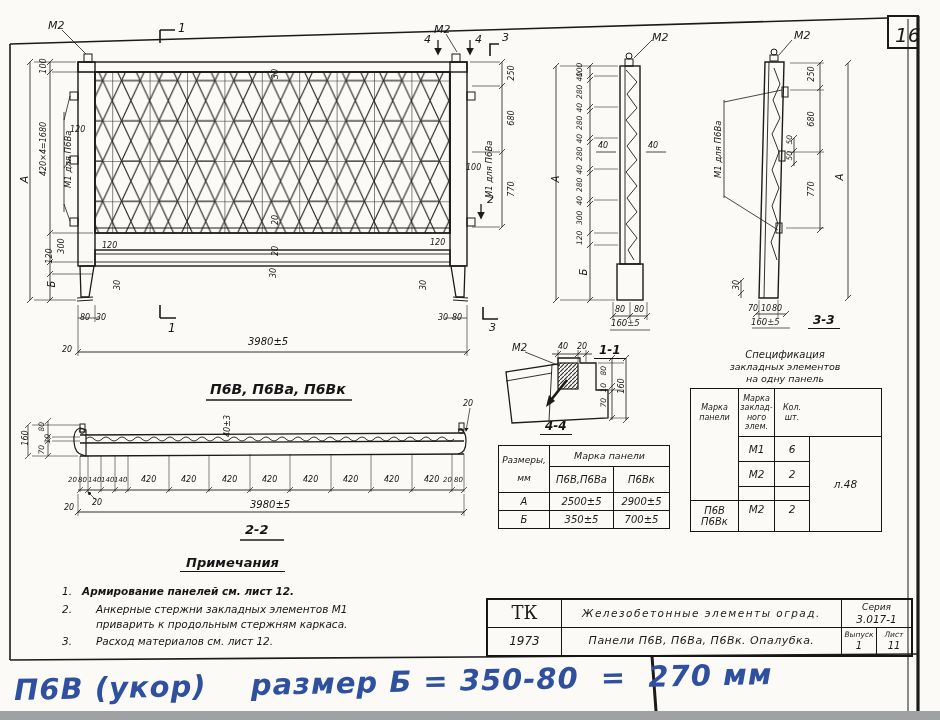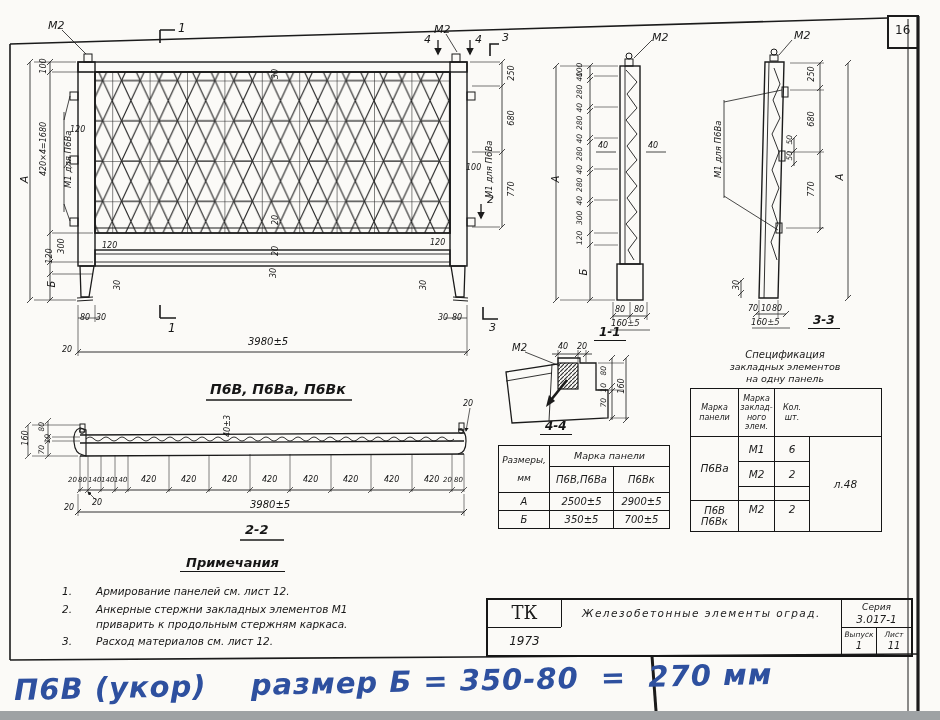--- a/index.html
+++ b/index.html
@@ -8,21 +8,21 @@
   #lines{position:absolute;left:0;top:0;z-index:1;}
   .lb{position:absolute;z-index:3;font-style:italic;font-size:8px;color:#161616;white-space:nowrap;line-height:1;}
   .r{width:40px;text-align:center;transform:rotate(-90deg);}
   .rw{width:84px;text-align:center;transform:rotate(-90deg);}
   .cap{font-weight:bold;font-size:12px;border-bottom:1.6px solid #161616;padding:0 5px 2px;}
   .tblbox{position:absolute;z-index:3;display:grid;border:1.7px solid #161616;font-style:italic;}
   .cell{display:flex;flex-direction:column;align-items:center;justify-content:center;text-align:center;line-height:1.15;}
   .bl{border-left:1.4px solid #161616;} .bt{border-top:1.4px solid #161616;}
   .hand{position:absolute;z-index:4;font-style:italic;font-weight:bold;color:#2e509f;
         font-size:29px;white-space:pre;transform:rotate(-1.2deg);letter-spacing:1px;}
-  .num16{position:absolute;z-index:4;font-size:12px;}
+  .num16{position:absolute;z-index:4;font-style:italic;font-size:20px;}
 </style>
 </head>
 <body>
 
 <div id="stage">
 
 <svg id="lines" width="940" height="720" fill="none" stroke="#1b1b1b" stroke-width="1">
   <defs>
     <pattern id="mesh" width="37.4" height="40.25" patternUnits="userSpaceOnUse">
       <path d="M9.4,0 L28,0 L37.4,20.1 L28,40.25 L9.4,40.25 L0,20.1 Z" stroke="#222" stroke-width="1.1"></path>
@@ -208,21 +208,21 @@
   <div class="lb" style="left:248px;top:337px;font-size:10px;">3980±5</div>
   <div class="lb r" style="left:256px;top:70px;">30</div>
   <div class="lb r" style="left:256px;top:216px;">20</div>
   <div class="lb r" style="left:256px;top:247px;">20</div>
   <div class="lb r" style="left:254px;top:269px;">30</div>
   <div class="lb" style="left:102px;top:242px;">120</div>
   <div class="lb" style="left:430px;top:239px;">120</div>
   <div class="lb r" style="left:98px;top:281px;">30</div>
   <div class="lb r" style="left:404px;top:281px;">30</div>
 
-  <div class="lb cap" style="left:594px;top:326px;">1-1</div>
+  <div class="lb cap" style="left:594px;top:344px;">1-1</div>
   <div class="lb" style="left:652px;top:32px;font-size:11px;">М2</div>
   <div class="lb r" style="left:536px;top:174px;font-size:10px;">А</div>
   <div class="lb r" style="left:560px;top:66px;font-size:7.5px;">100</div>
   <div class="lb r" style="left:560px;top:73px;font-size:7.5px;">40</div>
   <div class="lb r" style="left:560px;top:88px;font-size:7.5px;">280</div>
   <div class="lb r" style="left:560px;top:104px;font-size:7.5px;">40</div>
   <div class="lb r" style="left:560px;top:119px;font-size:7.5px;">280</div>
   <div class="lb r" style="left:560px;top:135px;font-size:7.5px;">40</div>
   <div class="lb r" style="left:560px;top:150px;font-size:7.5px;">280</div>
   <div class="lb r" style="left:560px;top:166px;font-size:7.5px;">40</div>
@@ -317,53 +317,53 @@
     <div class="cell bl" style="grid-column:2;grid-row:1;font-size:8px;">
       <span>Марка</span>
       <span>заклад-</span>
       <span>ного</span>
       <span>элем.</span>
     </div>
     <div class="cell bl" style="grid-column:3;grid-row:1;font-size:8px;">
       <span>Кол.</span>
       <span>шт.</span>
     </div>
-    <div class="cell bt" style="grid-column:1;grid-row:2/5;font-size:10.5px;">П6Ва</div>
     <div class="cell bl bt" style="grid-column:2;grid-row:2;font-size:10.5px;">М1</div>
     <div class="cell bl bt" style="grid-column:3;grid-row:2;font-size:10.5px;">6</div>
     <div class="cell bl bt" style="grid-column:4;grid-row:2/6;font-size:10.5px;">л.48</div>
     <div class="cell bl bt" style="grid-column:2;grid-row:3;font-size:10.5px;">М2</div>
     <div class="cell bl bt" style="grid-column:3;grid-row:3;font-size:10.5px;">2</div>
     <div class="cell bl bt" style="grid-column:2;grid-row:4;"></div>
     <div class="cell bl bt" style="grid-column:3;grid-row:4;"></div>
     <div class="cell bt" style="grid-column:1;grid-row:5;font-size:10px;">
       <span>П6В</span>
       <span>П6Вк</span>
     </div>
     <div class="cell bl bt" style="grid-column:2;grid-row:5;align-items:center;justify-content:flex-start;padding-top:2px;font-size:10.5px;">М2</div>
     <div class="cell bl bt" style="grid-column:3;grid-row:5;justify-content:flex-start;padding-top:2px;font-size:10.5px;">2</div>
   </div>
 
   <div class="lb" style="left:180px;top:556px;font-size:13px;font-weight:bold;border-bottom:1.6px solid #161616;padding:0 6px 2px;">Примечания</div>
   <div class="lb" style="left:62px;top:586px;font-size:10.5px;">1.</div>
-  <div class="lb" style="left:96px;top:586px;font-size:10.5px;">Армирование панелей см. лист 12.</div>
+  <div class="lb" style="left:82px;top:586px;font-size:10.5px;font-weight:bold;">Армирование панелей см. лист 12.</div>
   <div class="lb" style="left:62px;top:604px;font-size:10.5px;">2.</div>
   <div class="lb" style="left:96px;top:604px;font-size:10.5px;">Анкерные стержни закладных элементов М1</div>
   <div class="lb" style="left:96px;top:619px;font-size:10.5px;">приварить к продольным стержням каркаса.</div>
   <div class="lb" style="left:62px;top:636px;font-size:10.5px;">3.</div>
   <div class="lb" style="left:96px;top:636px;font-size:10.5px;">Расход материалов см. лист 12.</div>
 
   <div class="tblbox" style="left:486px;top:598px;width:423px;height:55px;grid-template-columns:73px 280px 35px 35px;grid-template-rows:27px 28px;border-width:2px;">
     <div class="cell" style="grid-column:1;grid-row:1;font-size:18px;font-style:normal;font-family:'DejaVu Serif',serif;">ТК</div>
     <div class="cell bl" style="grid-column:2;grid-row:1;font-size:10.5px;letter-spacing:1.5px;">Железобетонные элементы оград.</div>
     <div class="cell bl" style="grid-column:3/5;grid-row:1;font-size:9px;">
       <span>Серия</span>
       <span style="font-size:10.5px;">3.017-1</span>
     </div>
     <div class="cell bt" style="grid-column:1;grid-row:2;font-size:12px;">1973</div>
+    <div class="cell bl bt" style="grid-column:2;grid-row:2;font-size:11px;letter-spacing:0.5px;">Панели П6В, П6Ва, П6Вк. Опалубка.</div>
     <div class="cell bl bt" style="grid-column:3;grid-row:2;font-size:7.5px;">
       <span>Выпуск</span>
       <span style="font-size:10px;">1</span>
     </div>
     <div class="cell bl bt" style="grid-column:4;grid-row:2;font-size:7.5px;">
       <span>Лист</span>
       <span style="font-size:10px;">11</span>
     </div>
   </div>
 

